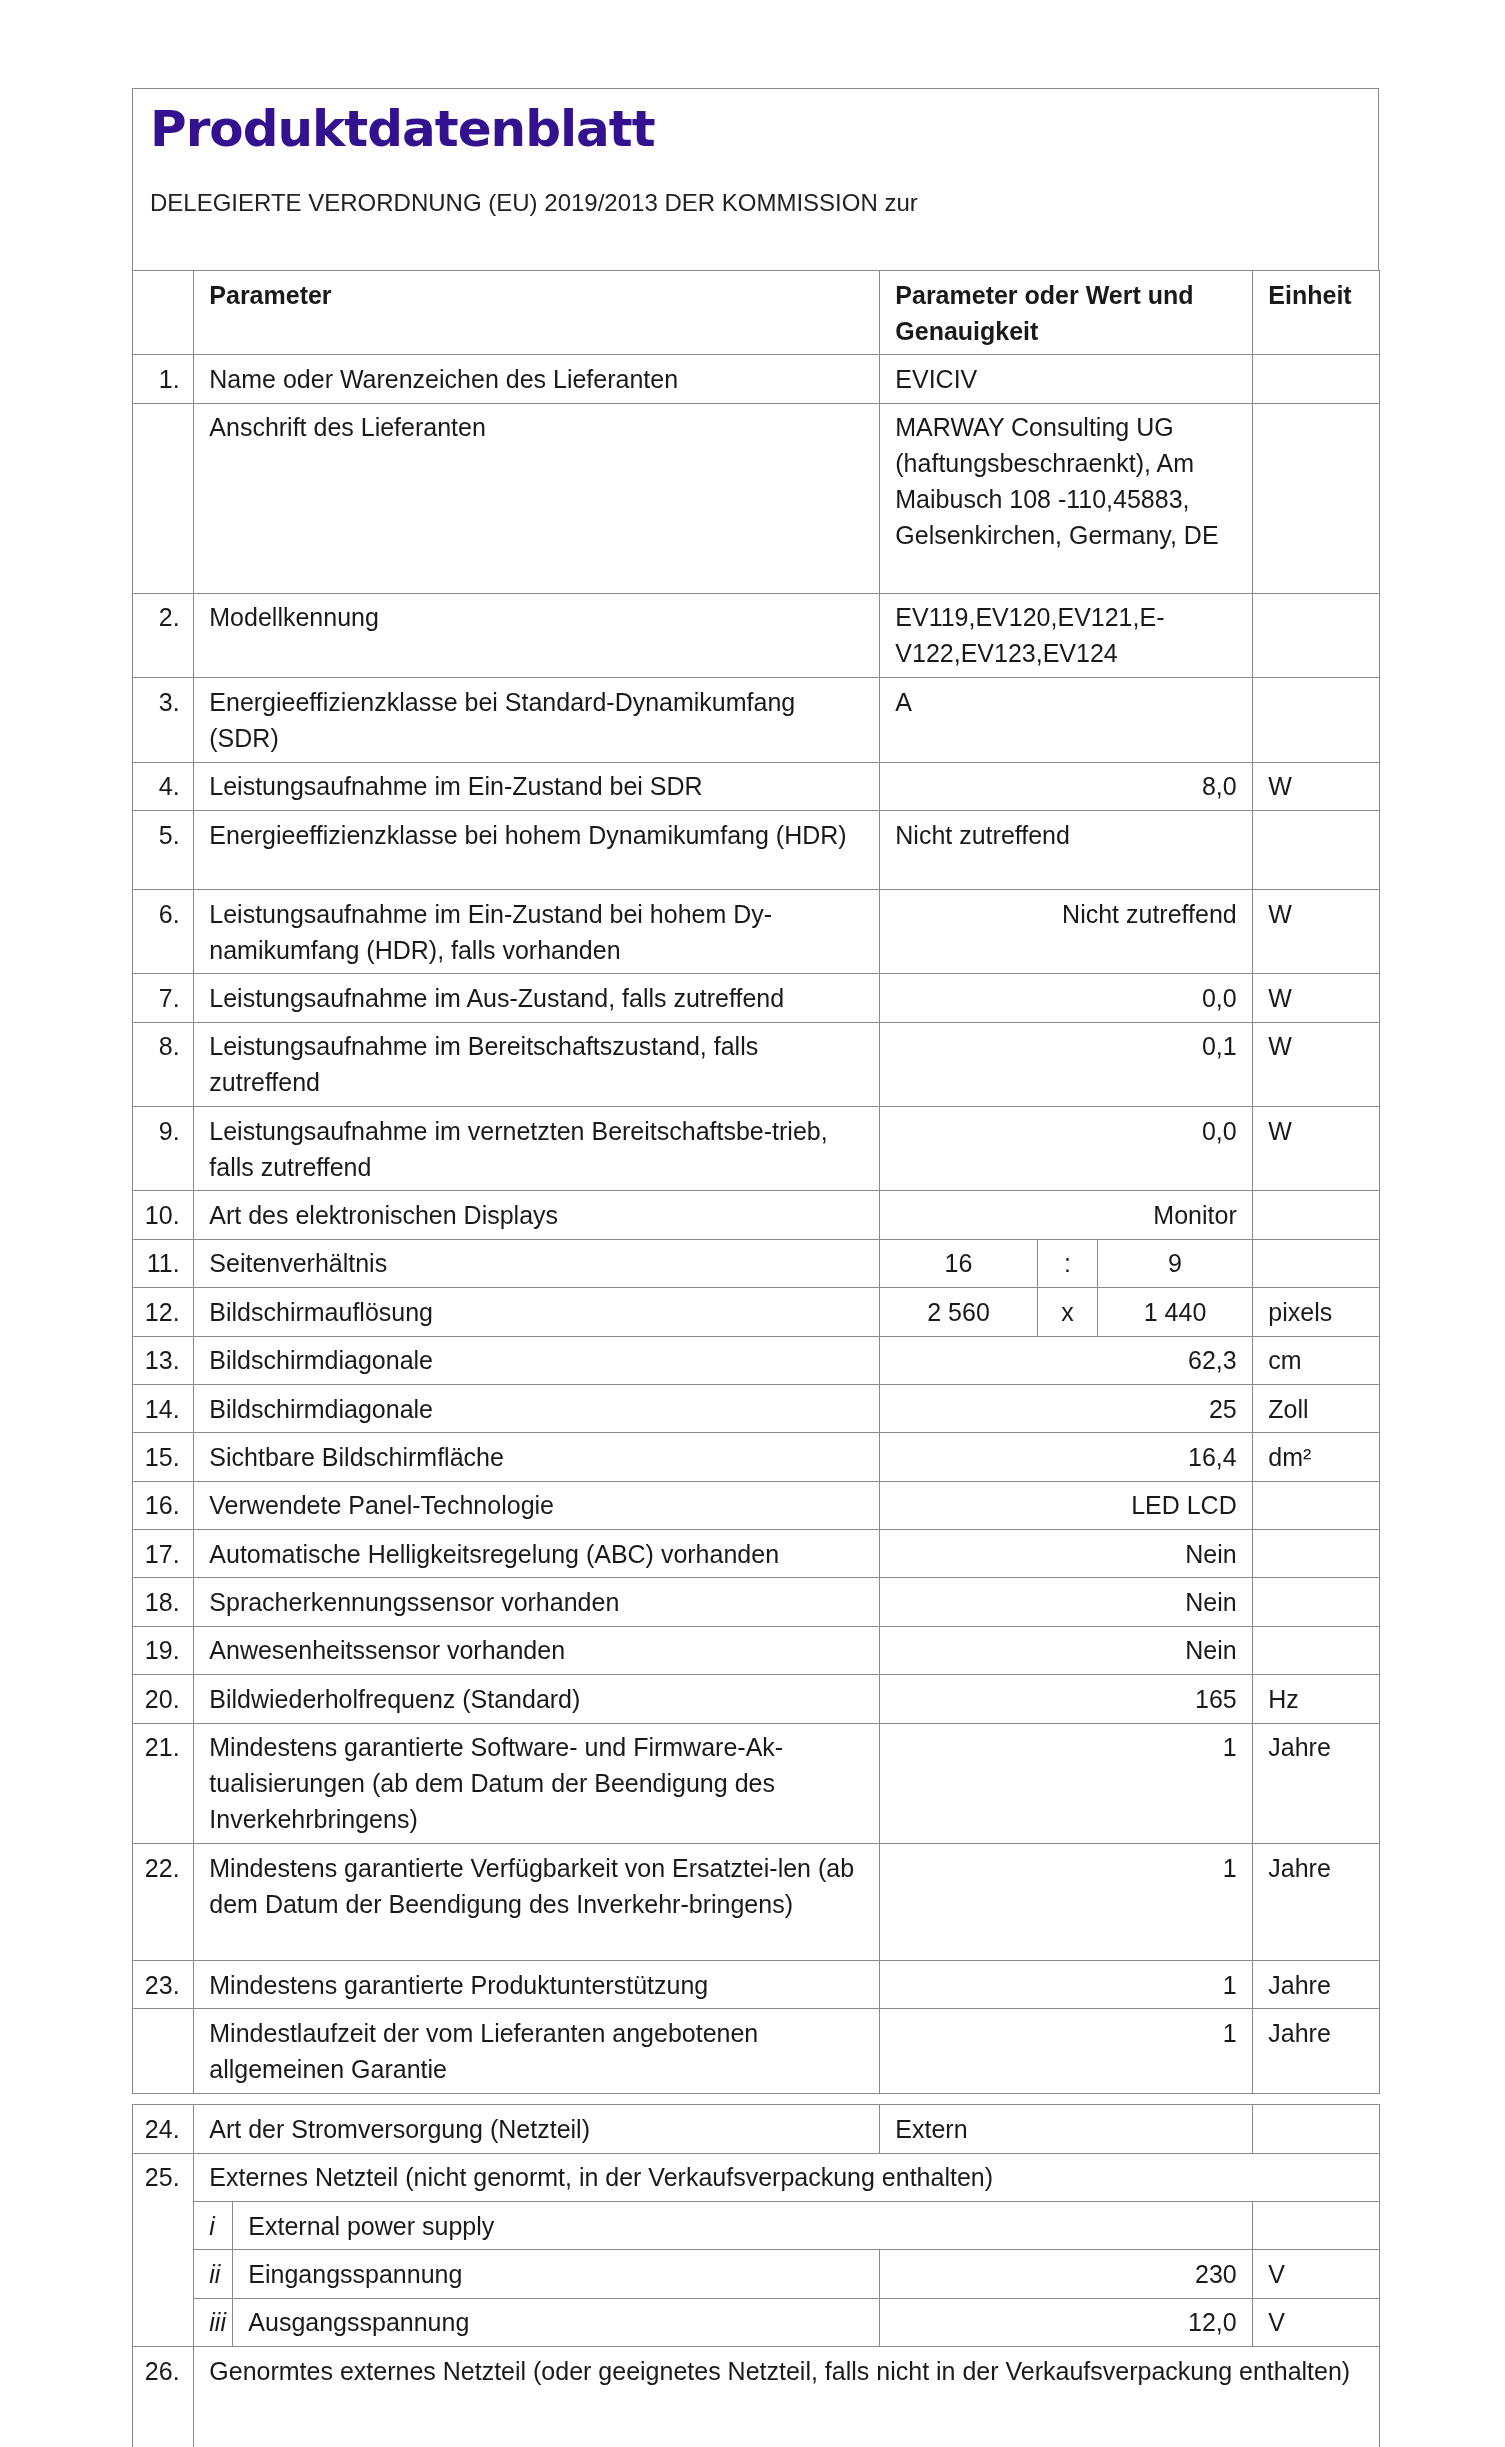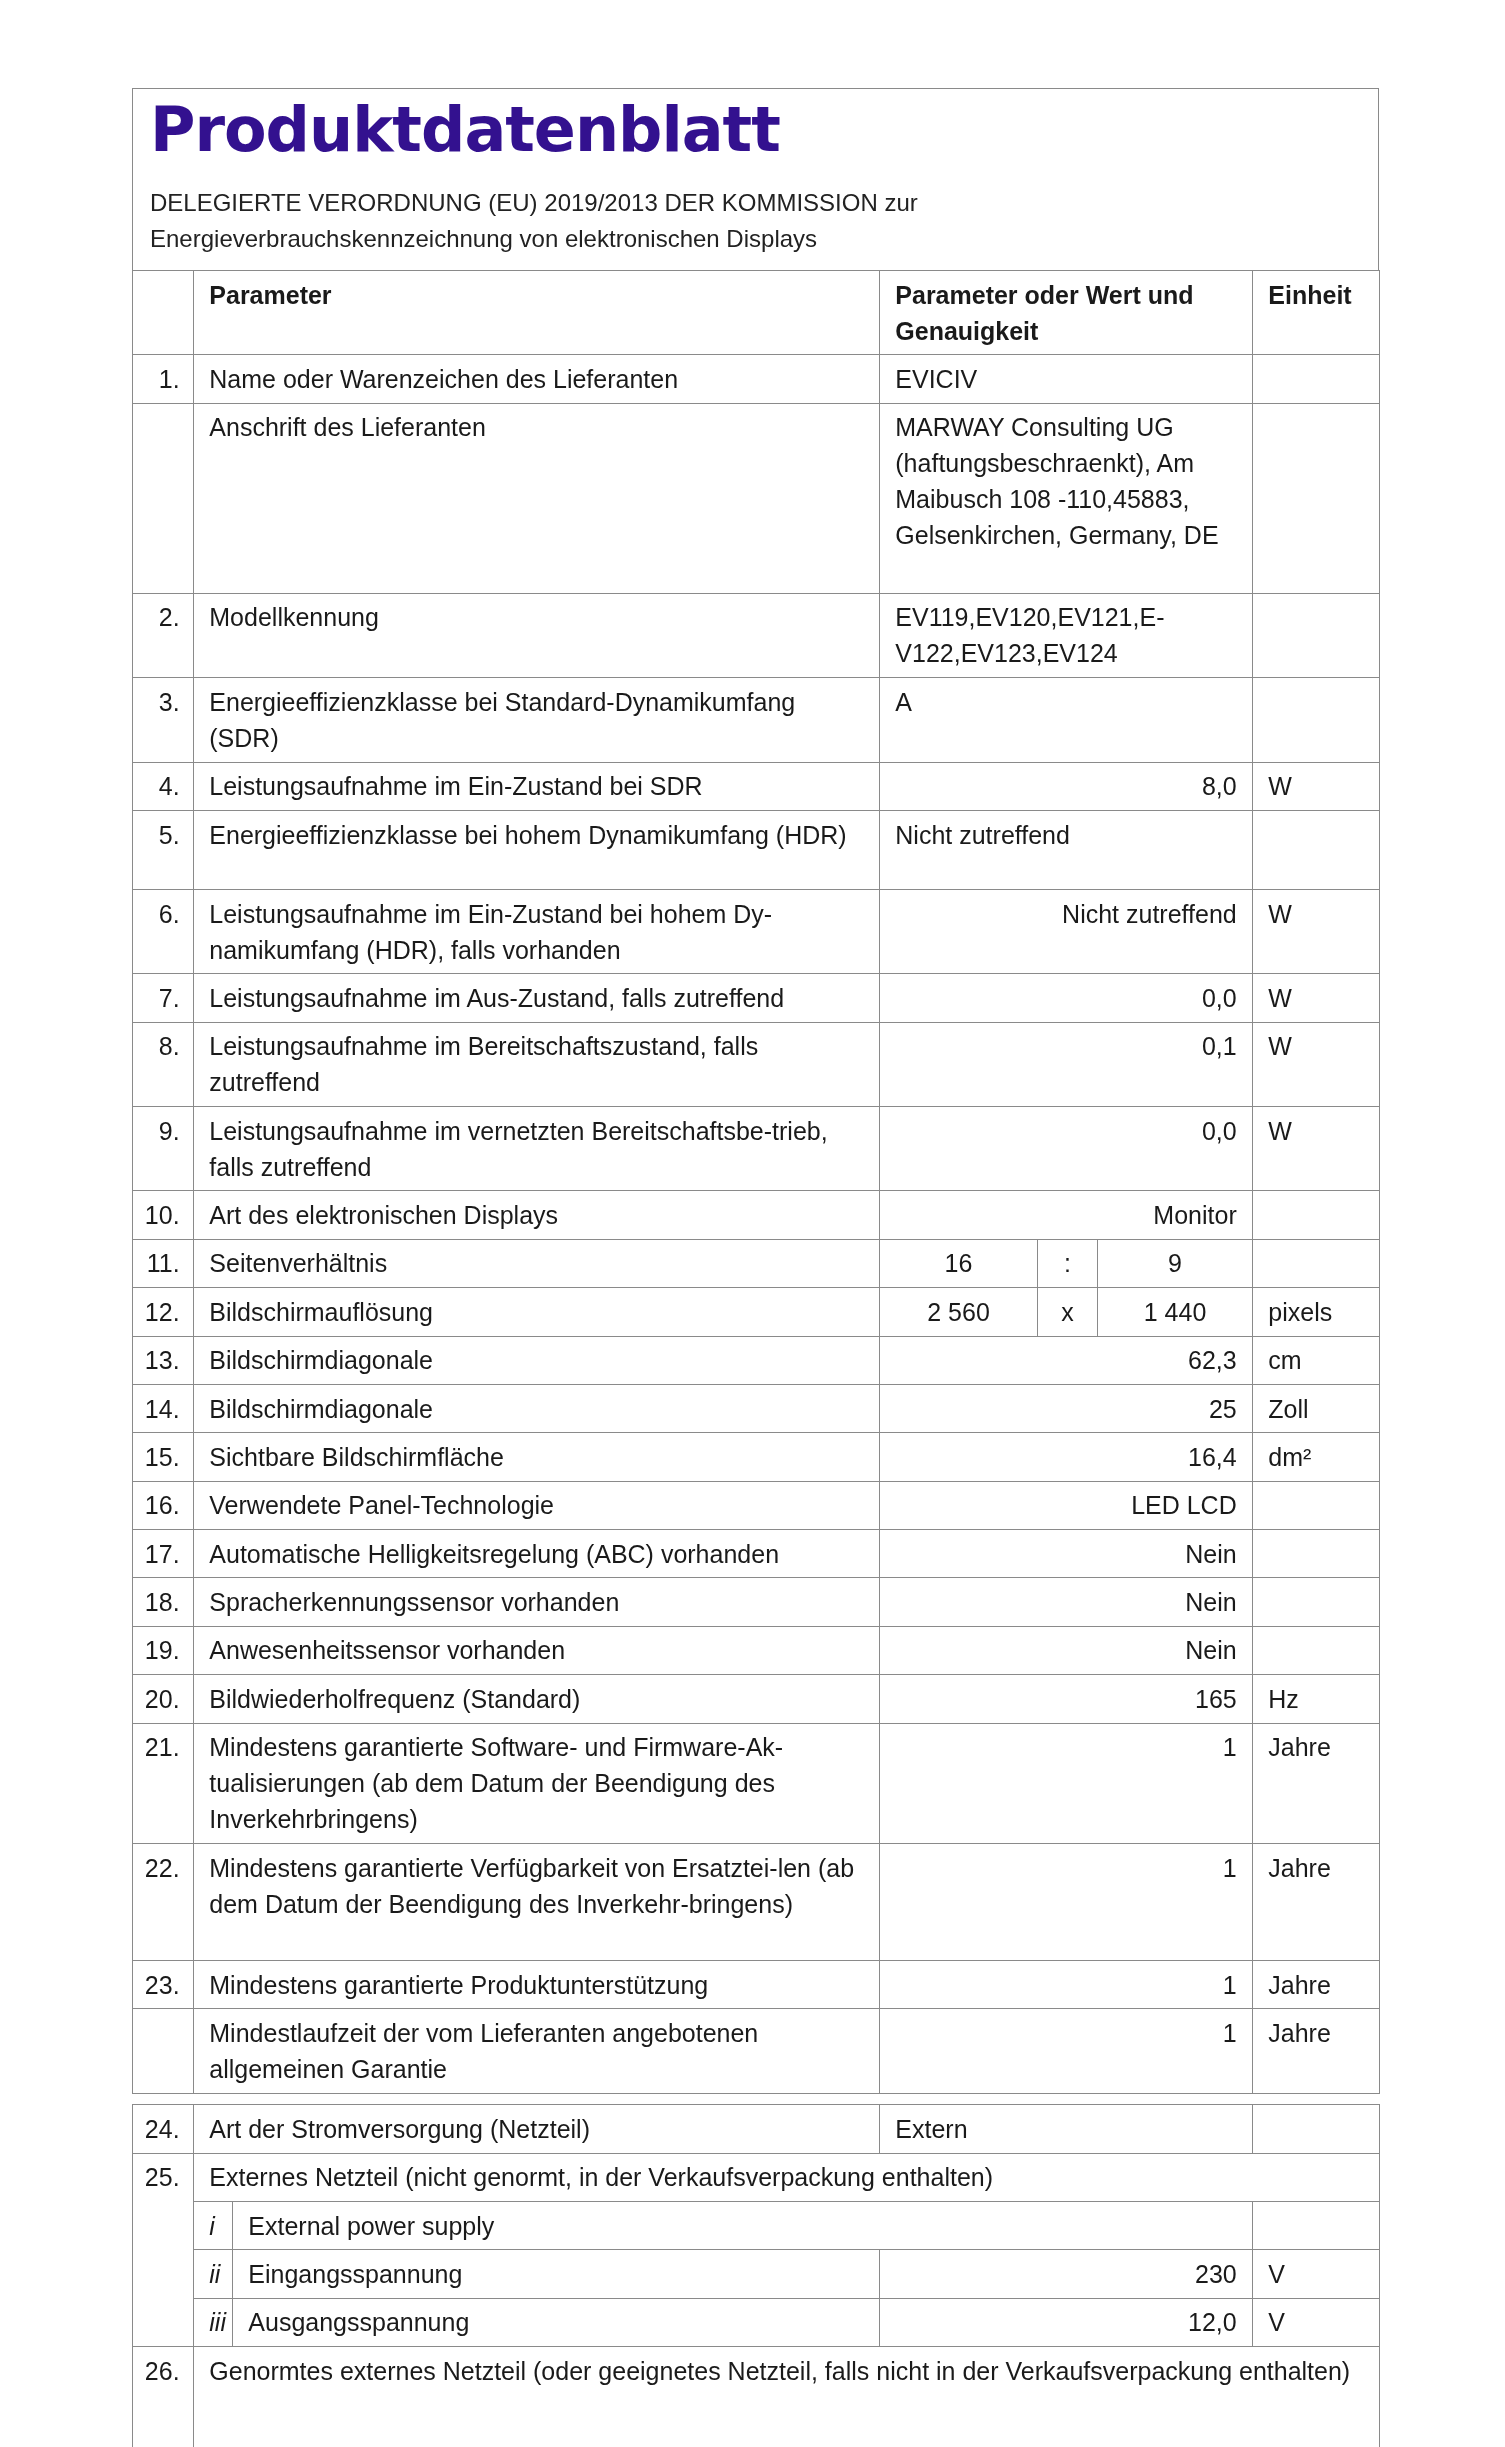--- a/index.html
+++ b/index.html
@@ -1,39 +1,38 @@
 <!DOCTYPE html>
 <html><head>
 <meta charset="utf-8">
 <style>
   html, body { margin:0; padding:0; background:#ffffff; }
   body { width:1506px; height:2447px; position:relative; overflow:hidden;
          font-family:"Liberation Sans", "DejaVu Sans", sans-serif; color:#1a1a1a; }
   .sheet { position:absolute; left:132px; top:88px; width:1247px; }
   .title-box { border:1.4px solid #8a8a8a; border-bottom:none; height:182px; box-sizing:border-box; padding:9.6px 0 0 17px; }
-  .title { font-family:"DejaVu Sans", sans-serif; font-weight:bold; color:#33118f; font-size:62px; letter-spacing:-1px; line-height:61px; margin:0; }
+  .title { font-family:"DejaVu Sans", sans-serif; font-weight:bold; color:#33118f; font-size:50px; letter-spacing:-1px; line-height:61px; margin:0; }
   .subtitle { font-size:24px; line-height:36px; margin-top:25px; color:#222; }
   table { border-collapse:collapse; width:1247px; table-layout:fixed; font-size:25px; }
   td { border:1.4px solid #8a8a8a; vertical-align:top; padding:5.7px 15.3px 5.7px 15.3px; line-height:36px; box-sizing:border-box; }
   td.num { text-align:right; padding-right:13.4px; padding-left:3.8px; }
   td.val-r { text-align:right; }
   td.val-c { text-align:center; }
   td.roman { font-style:italic; padding-left:15.3px; padding-right:3.8px; }
   .hdr td { font-weight:bold; }
   .break td { border:none; height:11.5px; padding:0; }
 </style>
 </head>
 <body>
 
 <div class="sheet">
   <div class="title-box">
     <h1 class="title">Produktdatenblatt</h1>
     <div class="subtitle">
       <div>DELEGIERTE VERORDNUNG (EU) 2019/2013 DER KOMMISSION zur</div>
-      <div>Energieverbrauchskennzeichnung von elektronischen Displays</div>
     </div>
   </div>
 
   <table>
     <colgroup>
       <col style="width:61px">
       <col style="width:39px">
       <col style="width:647px">
       <col style="width:158px">
       <col style="width:60px">

